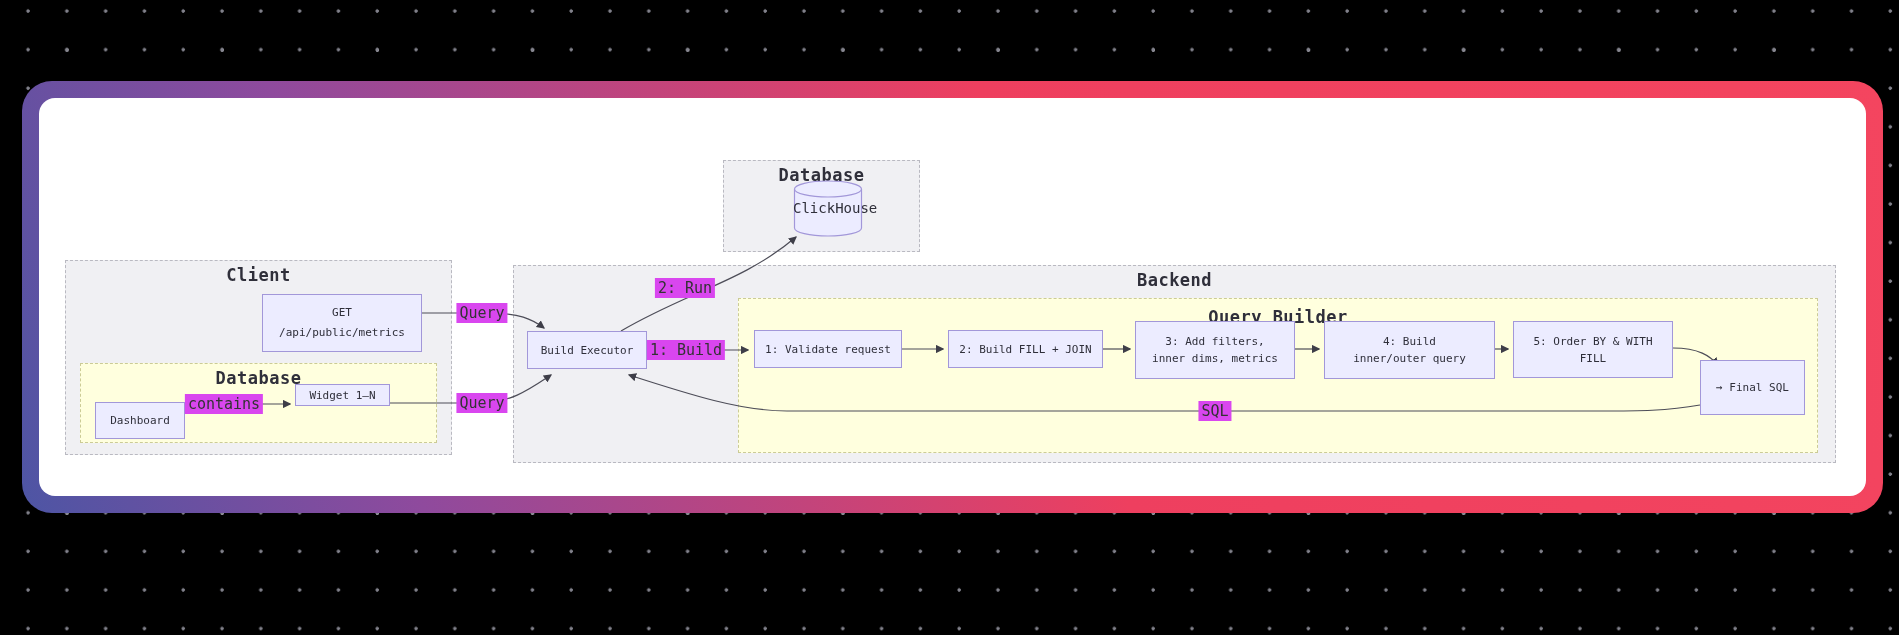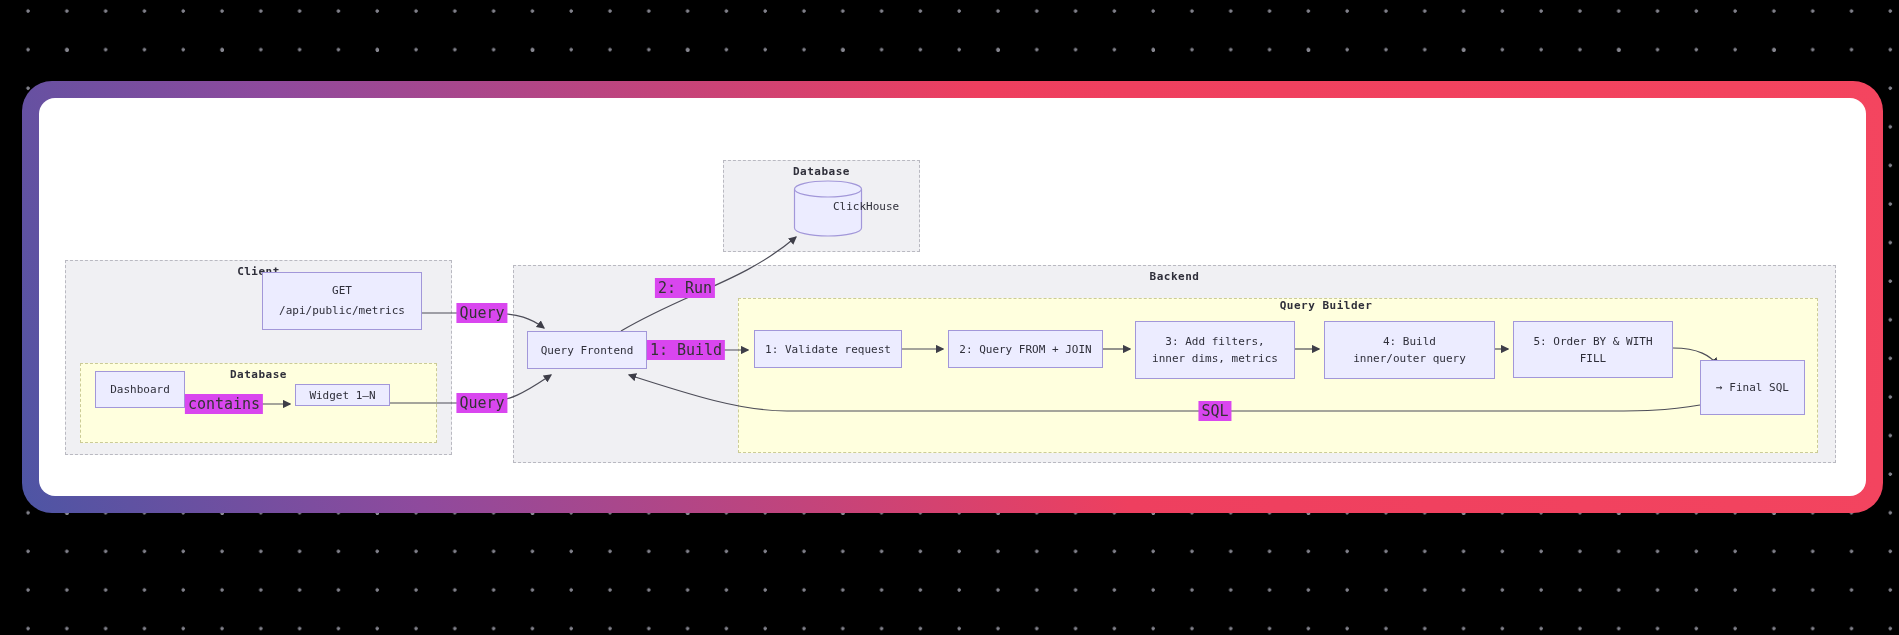--- a/index.html
+++ b/index.html
@@ -21,57 +21,57 @@
     background:#ffffff; border-radius:16px; overflow:hidden;
   }
   .diagram{position:absolute; left:0; top:0; width:1821px; height:398px;}
 
   
   .cluster{position:absolute; box-sizing:border-box;}
   .cluster.gray{background:#f0f0f3; border:1px dashed #b9b9c1;}
   .cluster.yellow{background:#ffffde; border:1px dashed #cbcb96;}
   .cluster-title{
     position:absolute; top:4px; left:0; width:100%; text-align:center;
-    font-size:11px; font-weight:600; color:#2f2f3a; letter-spacing:.5px;
+    font-size:17px; font-weight:600; color:#2f2f3a; letter-spacing:.5px;
   }
   #c-database{left:684px; top:62px;  width:197px;  height:92px;}
   #c-client  {left:26px;  top:162px; width:387px;  height:195px;}
   #c-frontend{left:41px;  top:265px; width:357px;  height:80px;}
   #c-backend {left:474px; top:167px; width:1323px; height:198px;}
   #c-qbuilder{left:699px; top:200px; width:1080px; height:155px;}
-  #c-qbuilder .cluster-title{top:0;padding-left:48px;}
+  #c-qbuilder .cluster-title{top:8px;}
 
   
   svg.edges{position:absolute; left:0; top:0; z-index:3;}
   svg.edges path.edge{fill:none; stroke:#4d4d58; stroke-width:1.2px;}
 
   
   .node{
     position:absolute; box-sizing:border-box; z-index:4;
     background:#ececff; border:1px solid #a297d9; color:#2f2f3a;
     display:flex; align-items:center; justify-content:center;
     font-size:11px; line-height:17px; text-align:center;
   }
   .node-text{white-space:pre-line;}
-  #n-get      {left:223px; top:174px; width:160px; height:58px; line-height:20px;}
-  #n-dashboard{left:56px;  top:273px; width:90px;  height:37px;}
+  #n-get      {left:223px; top:196px; width:160px; height:58px; line-height:20px;}
+  #n-dashboard{left:56px;  top:304px; width:90px;  height:37px;}
   #n-widget   {left:256px; top:286px; width:95px;  height:22px;}
   #n-qexec    {left:488px; top:233px; width:120px; height:38px;}
   #n-b1       {left:715px; top:232px; width:148px; height:38px;}
   #n-b2       {left:909px; top:232px; width:155px; height:38px;}
   #n-b3       {left:1096px;top:223px; width:160px; height:58px;}
   #n-b4       {left:1285px;top:223px; width:171px; height:58px;}
   #n-b5       {left:1474px;top:223px; width:160px; height:57px;}
   #n-final    {left:1661px;top:262px; width:105px; height:55px;}
 
   
   .cylinder{position:absolute; left:754px; top:82px; width:70px; height:58px; z-index:4;}
   .cylinder .node-text{
-    position:absolute; left:0; top:20px; width:100%; 
-    font-size:11px; color:#2f2f3a;margin-left:40px;
+    position:absolute; left:0; top:20px; width:100%; text-align:center;
+    font-size:14px; color:#2f2f3a;
   }
 
   
   .edge-label{
     position:absolute; z-index:5; transform:translate(-50%,-50%);
     background:#d946ef; color:#333; font-size:15px; padding:1px 3px;
     white-space:nowrap;
   }
   #l-query-top   {left:443px;  top:215px;}
   #l-query-bottom{left:443px;  top:305px;}
@@ -126,27 +126,27 @@
         <span class="node-text">GET
 /api/public/metrics</span>
       </div>
       <div class="node" id="n-dashboard">
         <span class="node-text">Dashboard</span>
       </div>
       <div class="node" id="n-widget">
         <span class="node-text">Widget 1–N</span>
       </div>
       <div class="node" id="n-qexec">
-        <span class="node-text">Query Frontend</span>
+        <span class="node-text">Build Executor</span>
       </div>
       <div class="node" id="n-b1">
         <span class="node-text">1: Validate request</span>
       </div>
       <div class="node" id="n-b2">
-        <span class="node-text">2: Query FROM + JOIN</span>
+        <span class="node-text">2: Build FILL + JOIN</span>
       </div>
       <div class="node" id="n-b3">
         <span class="node-text">3: Add filters,
 inner dims, metrics</span>
       </div>
       <div class="node" id="n-b4">
         <span class="node-text">4: Build
 inner/outer query</span>
       </div>
       <div class="node" id="n-b5">

